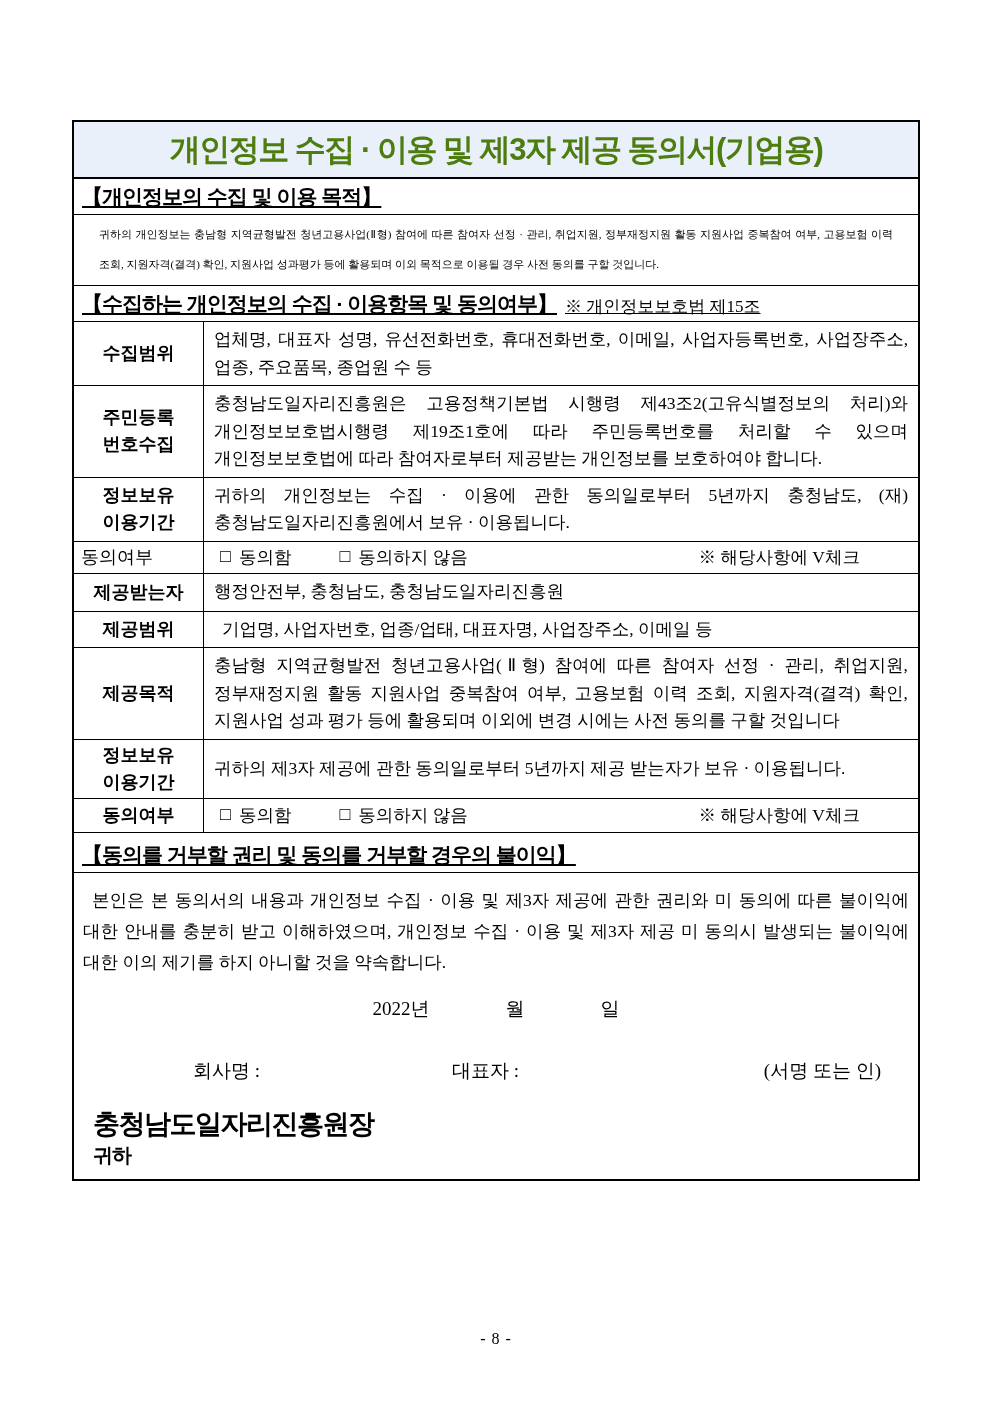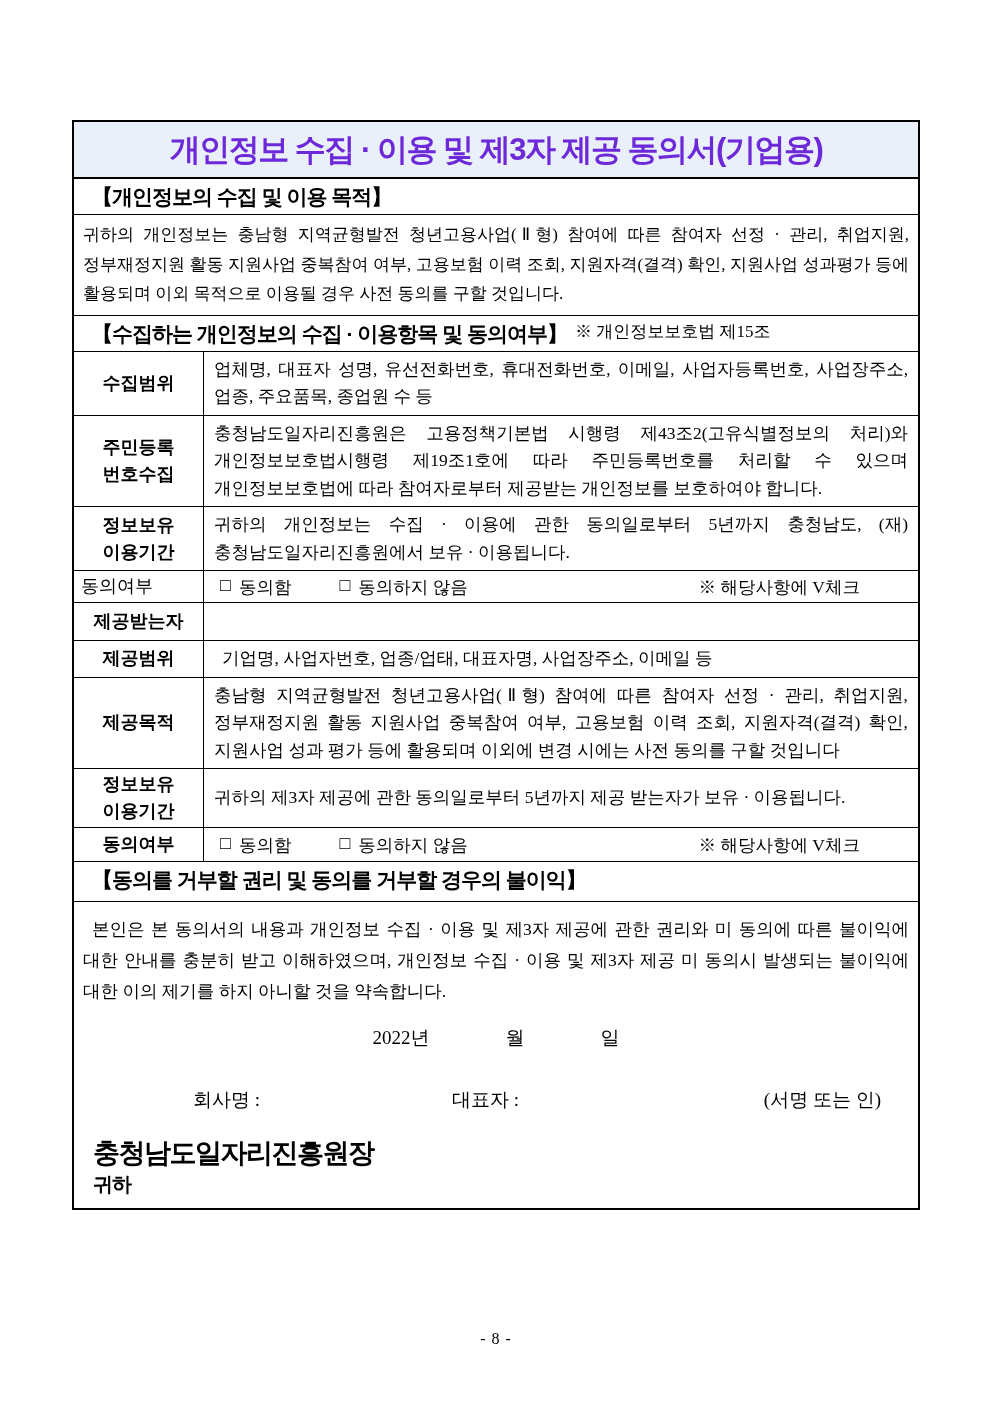--- a/index.html
+++ b/index.html
@@ -8,31 +8,31 @@
   .page { position:relative; width:992px; height:1403px; background:#fff; overflow:hidden; }
 
   .doc { position:absolute; left:72px; top:120px; width:848px;
          border:2px solid #000; background:#fff; }
 
   
   .title-bar { background:#e9f0f9; min-height:57px; display:flex;
                align-items:center; justify-content:center;
                border-bottom:2px solid #000; }
   .title-text { font-family:"Liberation Sans", sans-serif; font-weight:800;
-                font-size:31px; letter-spacing:-1.5px; color:#6d28d9; }
+                font-size:31px; letter-spacing:-1.5px; color:#4d7c0f; }
 
   
-  .sec-heading { display:flex; align-items:flex-start; padding:4px 18px 3px;
-                 border-bottom:1.5px solid #000; min-height:35px; }
+  .sec-heading { display:flex; align-items:flex-end; padding:4px 8px 3px;
+                 border-bottom:1.5px solid #000; min-height:35px;text-decoration:underline; }
   .h-gothic { font-family:"Liberation Sans", sans-serif; font-weight:800;
               font-size:21px; letter-spacing:-1px; white-space:nowrap; }
   .h-note { font-size:17px; margin-left:8px; white-space:nowrap; }
 
   
-  .para { padding:5px 9px 6px; font-size:17px; line-height:29.5px;
+  .para { padding:5px 25px 6px; font-size:11px; line-height:29.5px;
           text-align:justify; border-bottom:1.5px solid #000; word-break:keep-all; }
 
   
   .trow { display:flex; border-bottom:1.5px solid #000; }
   .trow:last-child, .no-bb { border-bottom:none; }
   .tlabel { flex:0 0 130px; border-right:1.5px solid #000;
             display:flex; align-items:center; justify-content:center;
             text-align:left; font-weight:bold; font-size:18px;
             line-height:27px; white-space:pre-line; padding:2px; }
   .tlabel.plain { font-weight:normal; justify-content:flex-start;
@@ -118,20 +118,21 @@
           <span class="cb-box">□</span>
           <span>동의하지 않음</span>
         </span>
         <span class="v-note">※ 해당사항에 V체크</span>
       </div>
     </div>
 
 
     <div class="trow" style="min-height:38px;">
       <div class="tlabel">제공받는자</div>
+      <div class="tcell">행정안전부, 충청남도, 충청남도일자리진흥원</div>
     </div>
 
     <div class="trow" style="min-height:35px;gap:8px;">
       <div class="tlabel">제공범위</div>
       <div class="tcell">기업명, 사업자번호, 업종/업태, 대표자명, 사업장주소, 이메일 등</div>
     </div>
 
     <div class="trow" style="min-height:84px;">
       <div class="tlabel">제공목적</div>
       <div class="tcell">충남형 지역균형발전 청년고용사업(Ⅱ형) 참여에 따른 참여자 선정 · 관리, 취업지원, 정부재정지원 활동 지원사업 중복참여 여부, 고용보험 이력 조회, 지원자격(결격) 확인, 지원사업 성과 평가 등에 활용되며 이외에 변경 시에는 사전 동의를 구할 것입니다</div>

